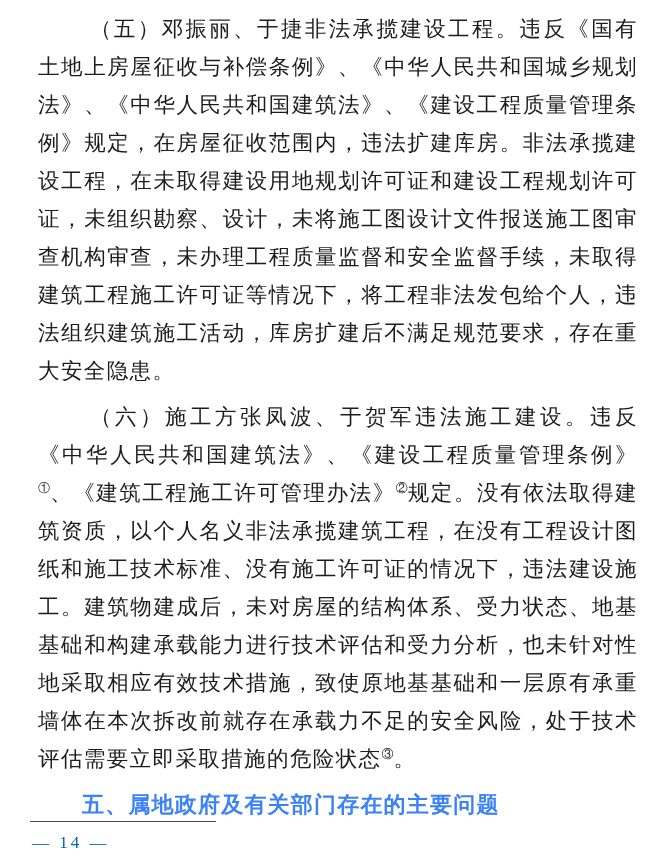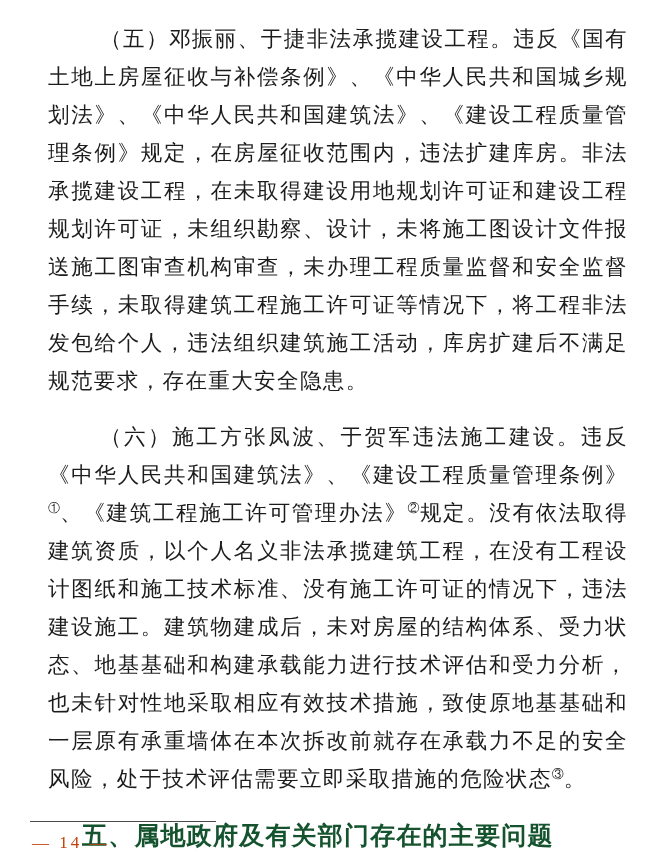--- a/index.html
+++ b/index.html
@@ -19,36 +19,36 @@
     position: absolute;
     top: 2px; left: 30px;
     width: 616px;
   }
   .para {
     font-size: 21.5px;
     line-height: 38px;
     letter-spacing: 1.4px;
     text-align: justify;
     text-indent: 52px;
-    margin: 18px;
+    margin: 8px;
   }
   .para sup {
     font-size: 12px;
     letter-spacing: 0;
     line-height: 0;
     vertical-align: super;
   }
   .heading {
     font-family: "Liberation Sans", "DejaVu Sans", sans-serif;
     font-weight: bold;
-    font-size: 25px;
+    font-size: 22px;
     line-height: 38px;
     letter-spacing: 1.2px;
     text-indent: 52px;
-    color: #14532d;
+    color: #3b82f6;
     margin: 0;
   }
   .footer {
     position: absolute;
     left: 30px; bottom: 8px;
     width: 616px;
   }
   .divider {
     width: 186px;
     height: 0;
@@ -61,21 +61,21 @@
     letter-spacing: 0.3px;
     text-align: justify;
     color: #222222;
   }
   .fn-marker { margin-right: 5px; }
   .page-number {
     margin-top: 11px;
     font-size: 17px;
     letter-spacing: 3px;
     padding-left: 2px;
-    color: #c2410c;
+    color: #0369a1;
   }
 </style>
 </head>
 <body>
 
 <div class="page">
   <div class="body-text">
       <div class="para">（五）邓振丽、于捷非法承揽建设工程。违反《国有土地上房屋征收与补偿条例》、《中华人民共和国城乡规划法》、《中华人民共和国建筑法》、《建设工程质量管理条例》规定，在房屋征收范围内，违法扩建库房。非法承揽建设工程，在未取得建设用地规划许可证和建设工程规划许可证，未组织勘察、设计，未将施工图设计文件报送施工图审查机构审查，未办理工程质量监督和安全监督手续，未取得建筑工程施工许可证等情况下，将工程非法发包给个人，违法组织建筑施工活动，库房扩建后不满足规范要求，存在重大安全隐患。</div>
       <div class="para">（六）施工方张凤波、于贺军违法施工建设。违反《中华人民共和国建筑法》、《建设工程质量管理条例》<sup>①</sup>、《建筑工程施工许可管理办法》<sup>②</sup>规定。没有依法取得建筑资质，以个人名义非法承揽建筑工程，在没有工程设计图纸和施工技术标准、没有施工许可证的情况下，违法建设施工。建筑物建成后，未对房屋的结构体系、受力状态、地基基础和构建承载能力进行技术评估和受力分析，也未针对性地采取相应有效技术措施，致使原地基基础和一层原有承重墙体在本次拆改前就存在承载力不足的安全风险，处于技术评估需要立即采取措施的危险状态<sup>③</sup>。</div>
       <div class="heading">五、属地政府及有关部门存在的主要问题</div>

